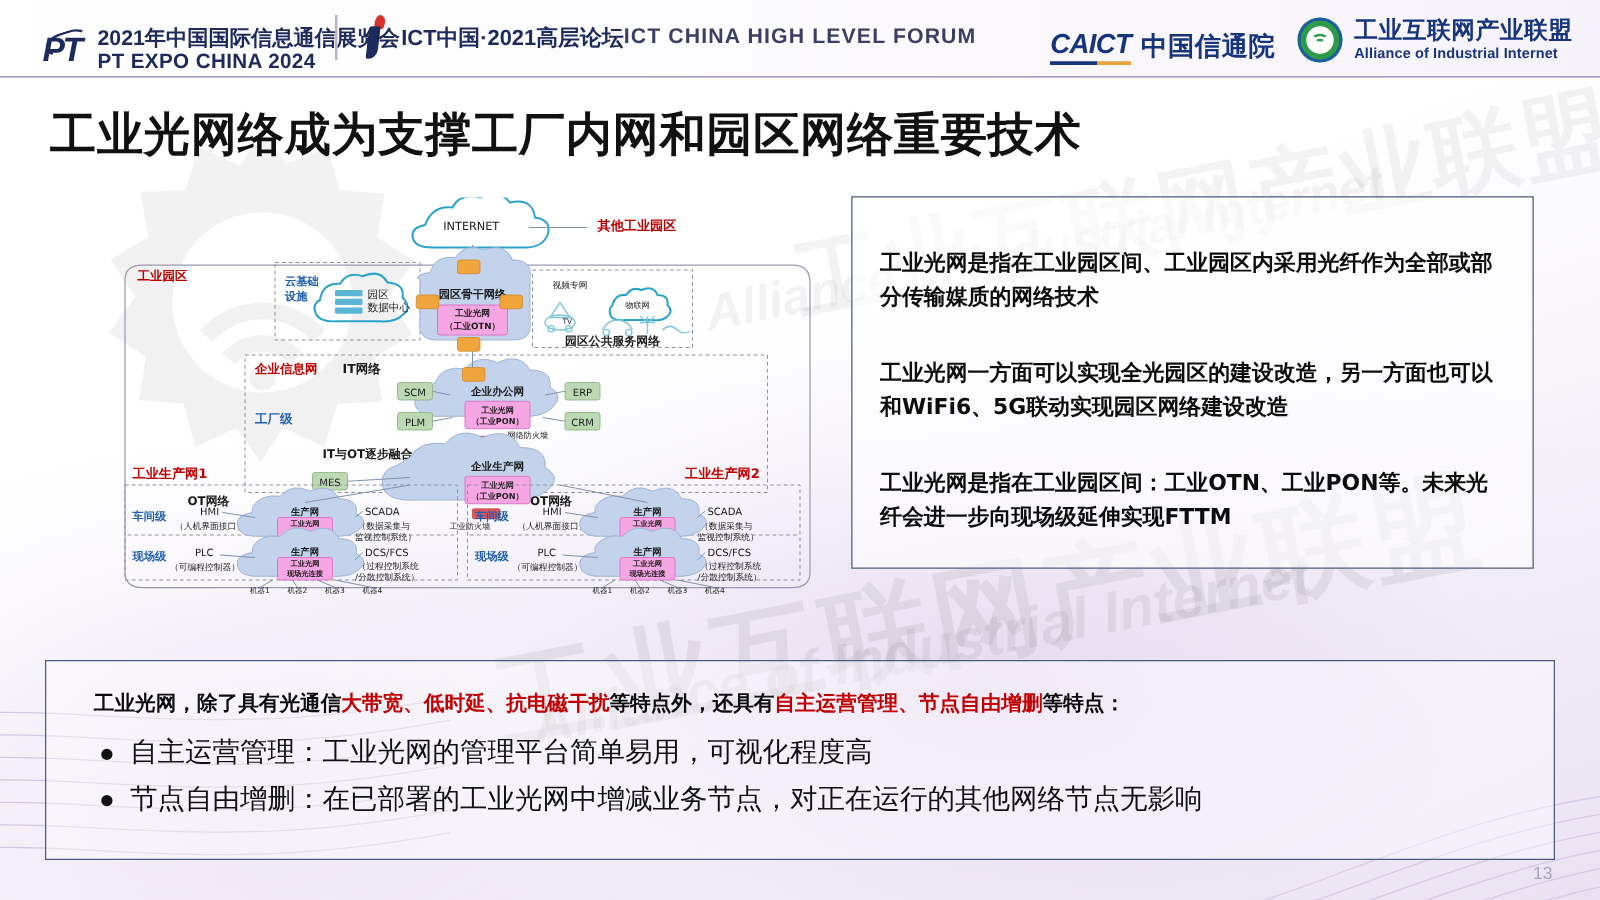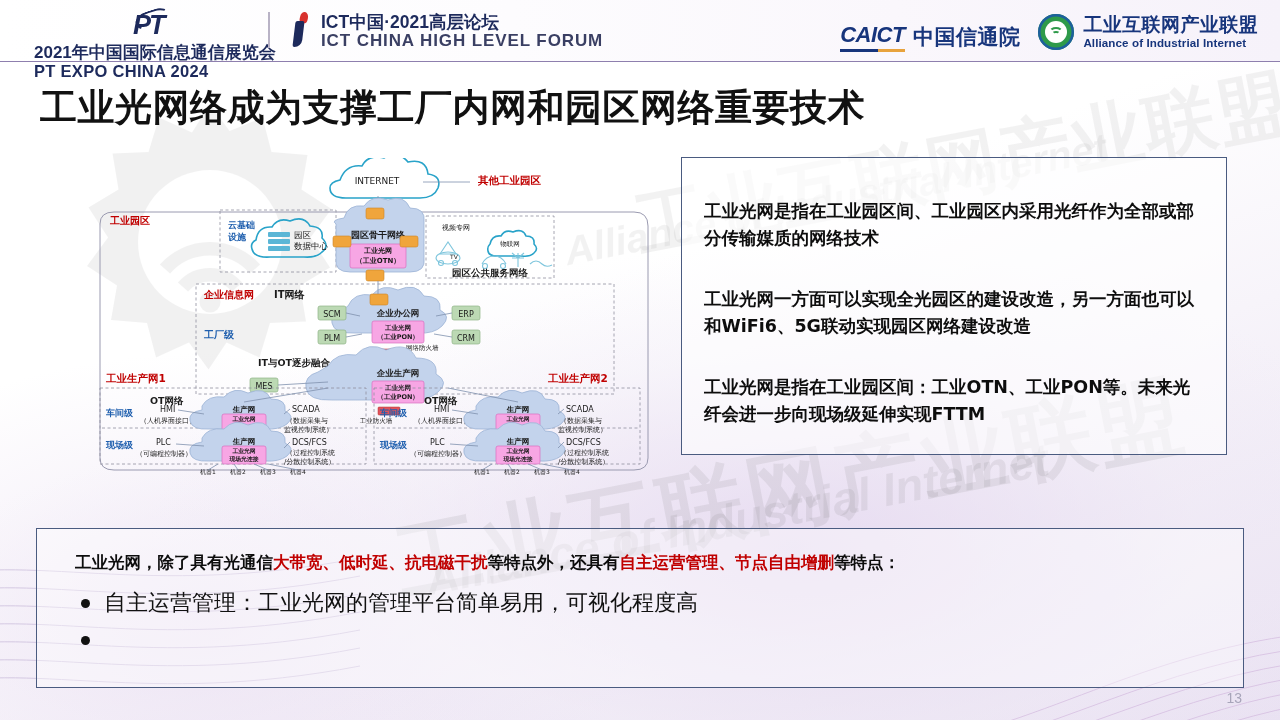--- a/index.html
+++ b/index.html
@@ -14,21 +14,21 @@
       radial-gradient(ellipse 620px 380px at 16% 86%, rgba(231,219,240,0.60) 0%, rgba(255,255,255,0) 70%),
       linear-gradient(160deg, #ffffff 0%, #ffffff 42%, #f7f4fa 64%, #efe9f5 84%, #e9e1f2 100%);
   }
 
   
   .header {
     position: absolute; left: 0; top: 0; width: 1280px; height: 62px;
     background: linear-gradient(90deg,#ffffff 0%,#fdfcfe 40%,#faf7fc 70%,#f6f2fa 100%);
     border-bottom: 1.3px solid #8e7fae;
   }
-  .hdr-left { position: absolute; left: 34px; top: 7px; display: flex; align-items: center; flex-direction: column; }
+  .hdr-left { position: absolute; left: 34px; top: 21px; display: flex; align-items: center; }
   .pt-mark {
     width: 40px; height: 36px; position: relative; margin-right: 4px;
     color: #1d2a5c; font-weight: bold; font-size: 27px; font-style: italic;
     letter-spacing: -2px; line-height: 36px;
   }
   .pt-mark .swoosh {
     position: absolute; left: 2px; top: 3px; width: 36px; height: 18px;
     border: 2.5px solid #1d2a5c; border-radius: 50%/60%;
     border-right-color: transparent; border-bottom-color: transparent;
     transform: rotate(-18deg);
@@ -40,21 +40,21 @@
   .ict-wrap { position: absolute; left: 288px; top: 11px; display: flex; align-items: center; }
   .ict-i { position: relative; width: 26px; height: 38px; margin-right: 7px; }
   .ict-i .stem {
     position: absolute; left: 6px; top: 10px; width: 9px; height: 26px;
     background: #1d2a5c; border-radius: 3px 3px 10px 3px; transform: skewX(-7deg);
   }
   .ict-i .dot {
     position: absolute; left: 12px; top: 1px; width: 8px; height: 11px;
     background: #d8322e; border-radius: 60% 60% 40% 40%; transform: rotate(12deg);
   }
-  .ict-txt { display: flex; flex-direction: column; }
+  .ict-txt { display: flex; flex-direction: row; }
   .ict-cn { font-size: 17.5px; font-weight: bold; color: #1d2a5c; line-height: 20px; }
   .ict-en { font-size: 17px; font-weight: bold; color: #3a3f63; letter-spacing: 0.9px; line-height: 17px; }
 
   .hdr-right { position: absolute; right: 22px; top: 12px; display: flex; align-items: flex-end; }
   .caict { display: flex; align-items: center; margin-right: 16px; }
   .caict-mark { position: relative; padding-bottom: 4px; margin-right: 8px; }
   .caict-mark .t { font-size: 22px; font-weight: bold; color: #17357c; letter-spacing: -0.5px; font-style: italic; }
   .caict-mark .ul1 { position: absolute; left: 0; bottom: 0; width: 58%; height: 2.6px; background: #17357c; }
   .caict-mark .ul2 { position: absolute; left: 58%; bottom: 0; width: 42%; height: 2.6px; background: #e8a33d; }
   .caict-cn { font-size: 21px; font-weight: bold; color: #17357c; letter-spacing: 0.5px; }
@@ -485,16 +485,17 @@
 </div>
 
 <div class="bottom-box">
   <div class="bb-lead"><span>工业光网，除了具有光通信</span><span class="hl">大带宽、低时延、抗电磁干扰</span><span>等特点外，还具有</span><span class="hl">自主运营管理、节点自由增删</span><span>等特点：</span></div>
   <div class="bb-item">
     <span class="bb-bullet"></span>
     <span>自主运营管理：工业光网的管理平台简单易用，可视化程度高</span>
   </div>
   <div class="bb-item">
     <span class="bb-bullet"></span>
+    <span>节点自由增删：在已部署的工业光网中增减业务节点，对正在运行的其他网络节点无影响</span>
   </div>
 </div>
 
 <div class="page-num">13</div>
 
 </body></html>

